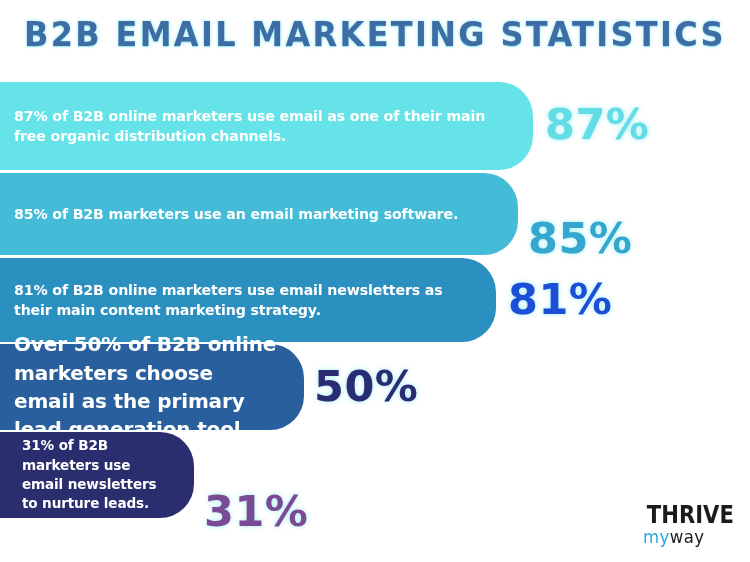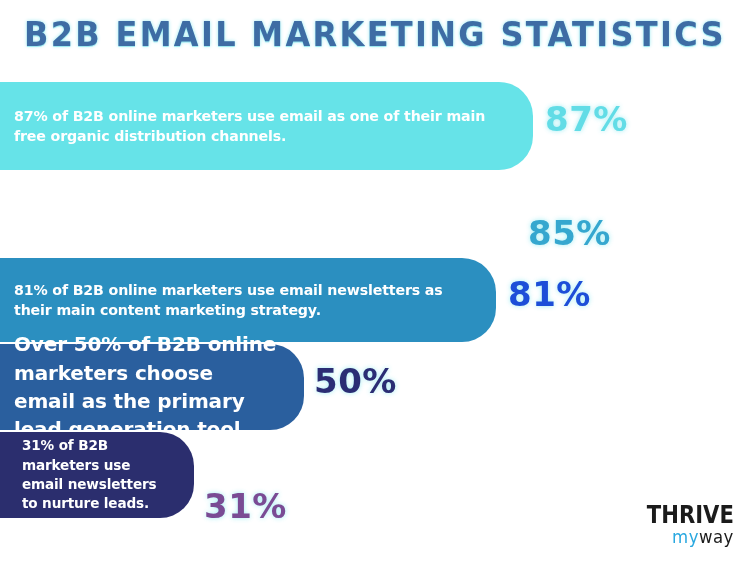--- a/index.html
+++ b/index.html
@@ -74,21 +74,21 @@
     line-height: 1.42;
     padding-left: 14px;
     padding-right: 26px;
     letter-spacing: -0.15px;
   }
 
   .pct {
     position: absolute;
     font-family: "DejaVu Sans", sans-serif;
     font-weight: bold;
-    font-size: 34px;
+    font-size: 43px;
     letter-spacing: 0.5px;
     white-space: nowrap;
     text-shadow: 0 0 5px rgba(150, 235, 242, 0.9);
   }
 
   
   #row-1 { top: 0px;   height: 91px; }
   #row-2 { top: 91px;  height: 85px; }
   #row-3 { top: 176px; height: 86px; }
   #row-4 { top: 262px; height: 88px; }
@@ -107,21 +107,21 @@
   #row-5 .pct { left: 204px; top: 17px; margin-top: 37px; }
 
   #row-5 .bar-text { font-size: 13.6px; padding-left: 22px; }
   #row-4 .bar-text { font-size: 20px; }
 
   
   .logo {
     position: absolute;
     right: 16px;
     bottom: 16px;
-    text-align: right;
+    text-align: left;
     line-height: 1;
   }
   .logo-thrive {
     font-family: "DejaVu Sans", sans-serif;
     font-weight: bold;
     font-size: 24px;
     letter-spacing: 0px;
     color: #1b1b1b;
     transform: scaleX(0.88);
     transform-origin: right center;
@@ -150,20 +150,23 @@
   <div class="bars">
 
     <div class="row" id="row-1">
       <div class="bar" style="background: rgb(102, 227, 232);">
         <div class="bar-text">87% of B2B online marketers use email as one of their main free organic distribution channels.</div>
       </div>
       <div class="pct" style="color: rgb(98, 220, 230);">87%</div>
     </div>
 
     <div class="row" id="row-2">
+      <div class="bar" style="background: rgb(68, 188, 216);">
+        <div class="bar-text">85% of B2B marketers use an email marketing software.</div>
+      </div>
       <div class="pct" style="color: rgb(53, 167, 207);">85%</div>
     </div>
 
     <div class="row" id="row-3">
       <div class="bar" style="background: rgb(43, 143, 192);">
         <div class="bar-text">81% of B2B online marketers use email newsletters as their main content marketing strategy.</div>
       </div>
       <div class="pct" style="color: #1d4ed8;">81%</div>
     </div>
 

